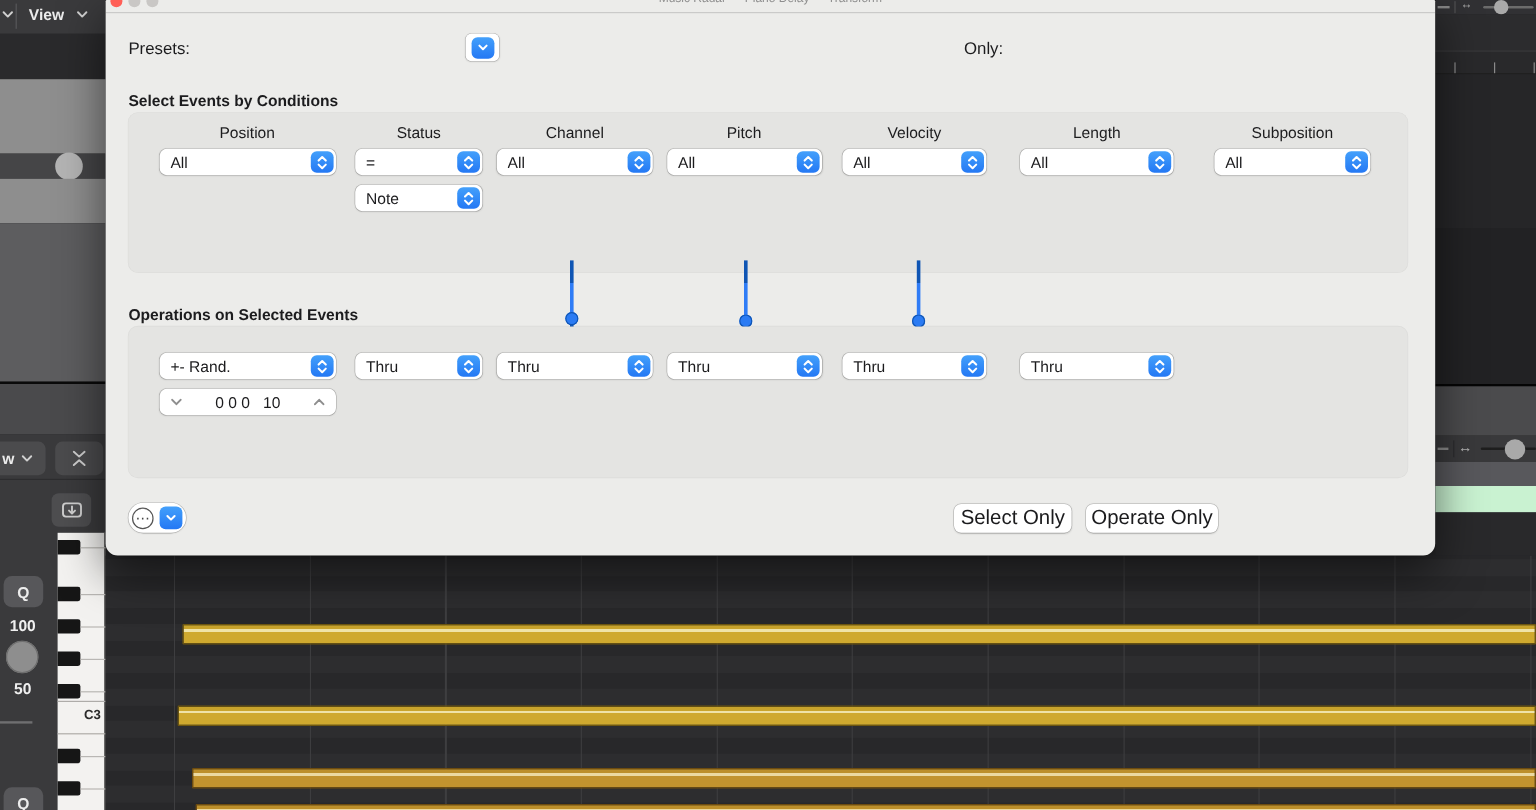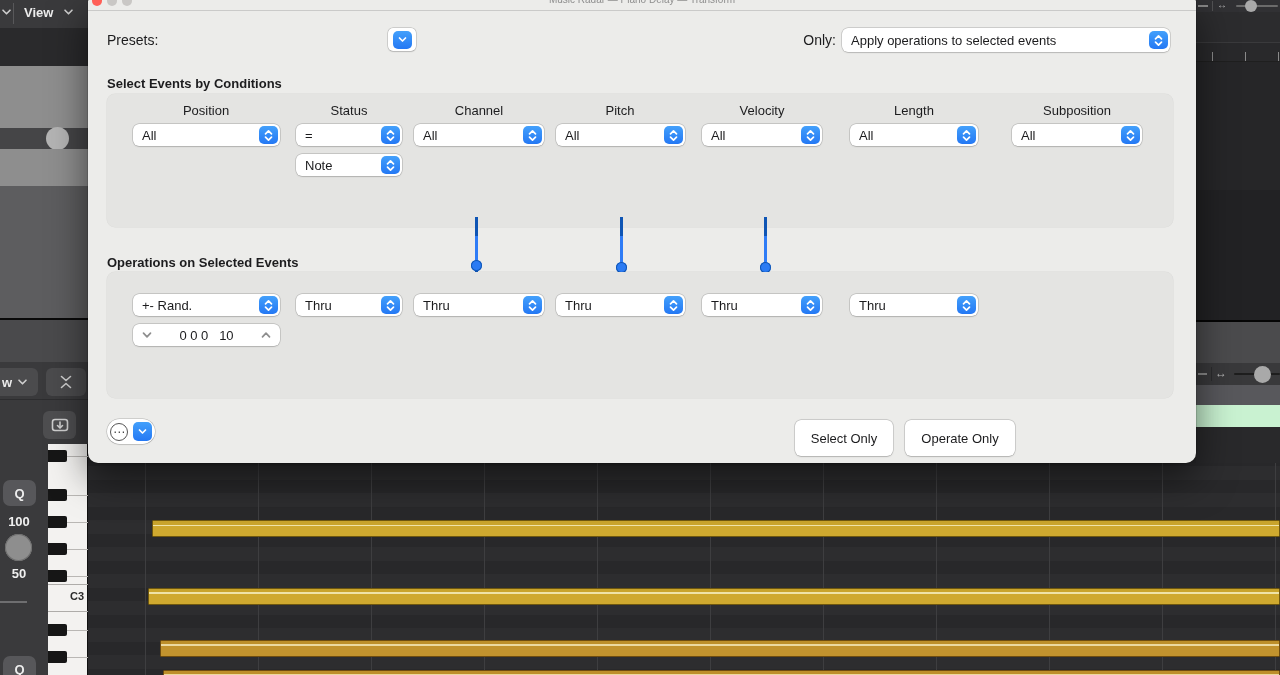--- a/index.html
+++ b/index.html
@@ -62,23 +62,23 @@
   .ddbtn { flex:0 0 auto; width:19px; height:18px; border-radius:5px;
     background:linear-gradient(180deg,#43a0fb,#2478f4); display:flex; align-items:center; justify-content:center; }
   .ud path { stroke:#fff; stroke-width:1.7; fill:none; stroke-linecap:round; stroke-linejoin:round; }
   .gchev path { stroke:#8e8e8e; stroke-width:1.7; fill:none; stroke-linecap:round; stroke-linejoin:round; }
   .stepper { justify-content:space-between; padding:0 8px; }
   .stepper .num { font-size:13px; color:#1b1b1d; white-space:pre; }
 
   .connector { position:absolute; width:3px; background:linear-gradient(180deg,#0f55b4 0 26%,#2f7cf6 26% 72%,#0f55b4 72%); }
   .connector .dot { position:absolute; left:-4px; width:11px; height:11px; border-radius:50%; background:#2b7bf3; box-shadow:inset 0 0 0 1px #0f55b4; }
 
-  .push { position:absolute; height:36px; background:#fff; border-radius:6px;
+  .push { position:absolute; height:24px; background:#fff; border-radius:6px;
     box-shadow:0 0 0 0.5px rgba(0,0,0,.22), 0 0.5px 1.5px rgba(0,0,0,.15);
-    display:flex; align-items:center; justify-content:center; font-size:13px; color:#1b1b1d; }
+    display:flex; align-items:center; justify-content:center; font-size:17px; color:#1b1b1d; }
   .more-capsule { position:absolute; left:19px; top:419px; width:48px; height:25px; background:#fff; border-radius:13px;
     box-shadow:0 0 0 0.5px rgba(0,0,0,.22), 0 0.5px 1.5px rgba(0,0,0,.15);
     display:flex; align-items:center; justify-content:space-between; padding:0 3px; }
   .ellipsis-circle { width:18px; height:18px; border:1.5px solid #555; border-radius:50%;
     display:flex; align-items:center; justify-content:center; font-size:12px; color:#444; line-height:1; }
 
   .qbtn { position:absolute; left:3px; width:33px; height:26px; background:#57575a; border-radius:7px;
     color:#ededed; font-size:13px; font-weight:bold; display:flex; align-items:center; justify-content:center; }
   .velnum { position:absolute; left:0; width:38px; text-align:center; color:#f0f0f0; font-size:13px; font-weight:bold; }
 </style>
@@ -201,29 +201,20 @@
     <span class="lbl" style="left:19px;top:32px">Presets:</span>
     <div class="field" style="left:300px;top:28px;width:28px;padding:0;justify-content:center">
       <span class="ddbtn">
         <svg class="ud" width="11" height="9" viewBox="0 0 11 9">
             <path d="M2.5 3 L5.5 6 L8.5 3"></path>
           </svg>
       </span>
     </div>
 
     <span class="lbl" style="left:690px;top:32px;width:58px;text-align:right">Only:</span>
-    <div class="dd" style="left:754px;top:28px;width:328px;height:24px">
-      <span class="txt">Apply operations to selected events</span>
-      <span class="ddbtn">
-        <svg class="ud" width="11" height="13" viewBox="0 0 11 13">
-            <path d="M2.5 4.8 L5.5 1.8 L8.5 4.8"></path>
-            <path d="M2.5 8.2 L5.5 11.2 L8.5 8.2"></path>
-          </svg>
-      </span>
-    </div>
 
     <div class="sect" style="left:19px;top:76px">Select Events by Conditions</div>
     <div class="panel" style="left:19px;top:94px;width:1066px;height:133px"></div>
     <div class="colhdr" style="left:53px;top:103px">Position</div>
     <div class="colhdr" style="left:196px;top:103px">Status</div>
     <div class="colhdr" style="left:326px;top:103px">Channel</div>
     <div class="colhdr" style="left:467px;top:103px">Pitch</div>
     <div class="colhdr" style="left:609px;top:103px">Velocity</div>
     <div class="colhdr" style="left:761px;top:103px">Length</div>
     <div class="colhdr" style="left:924px;top:103px">Subposition</div>

